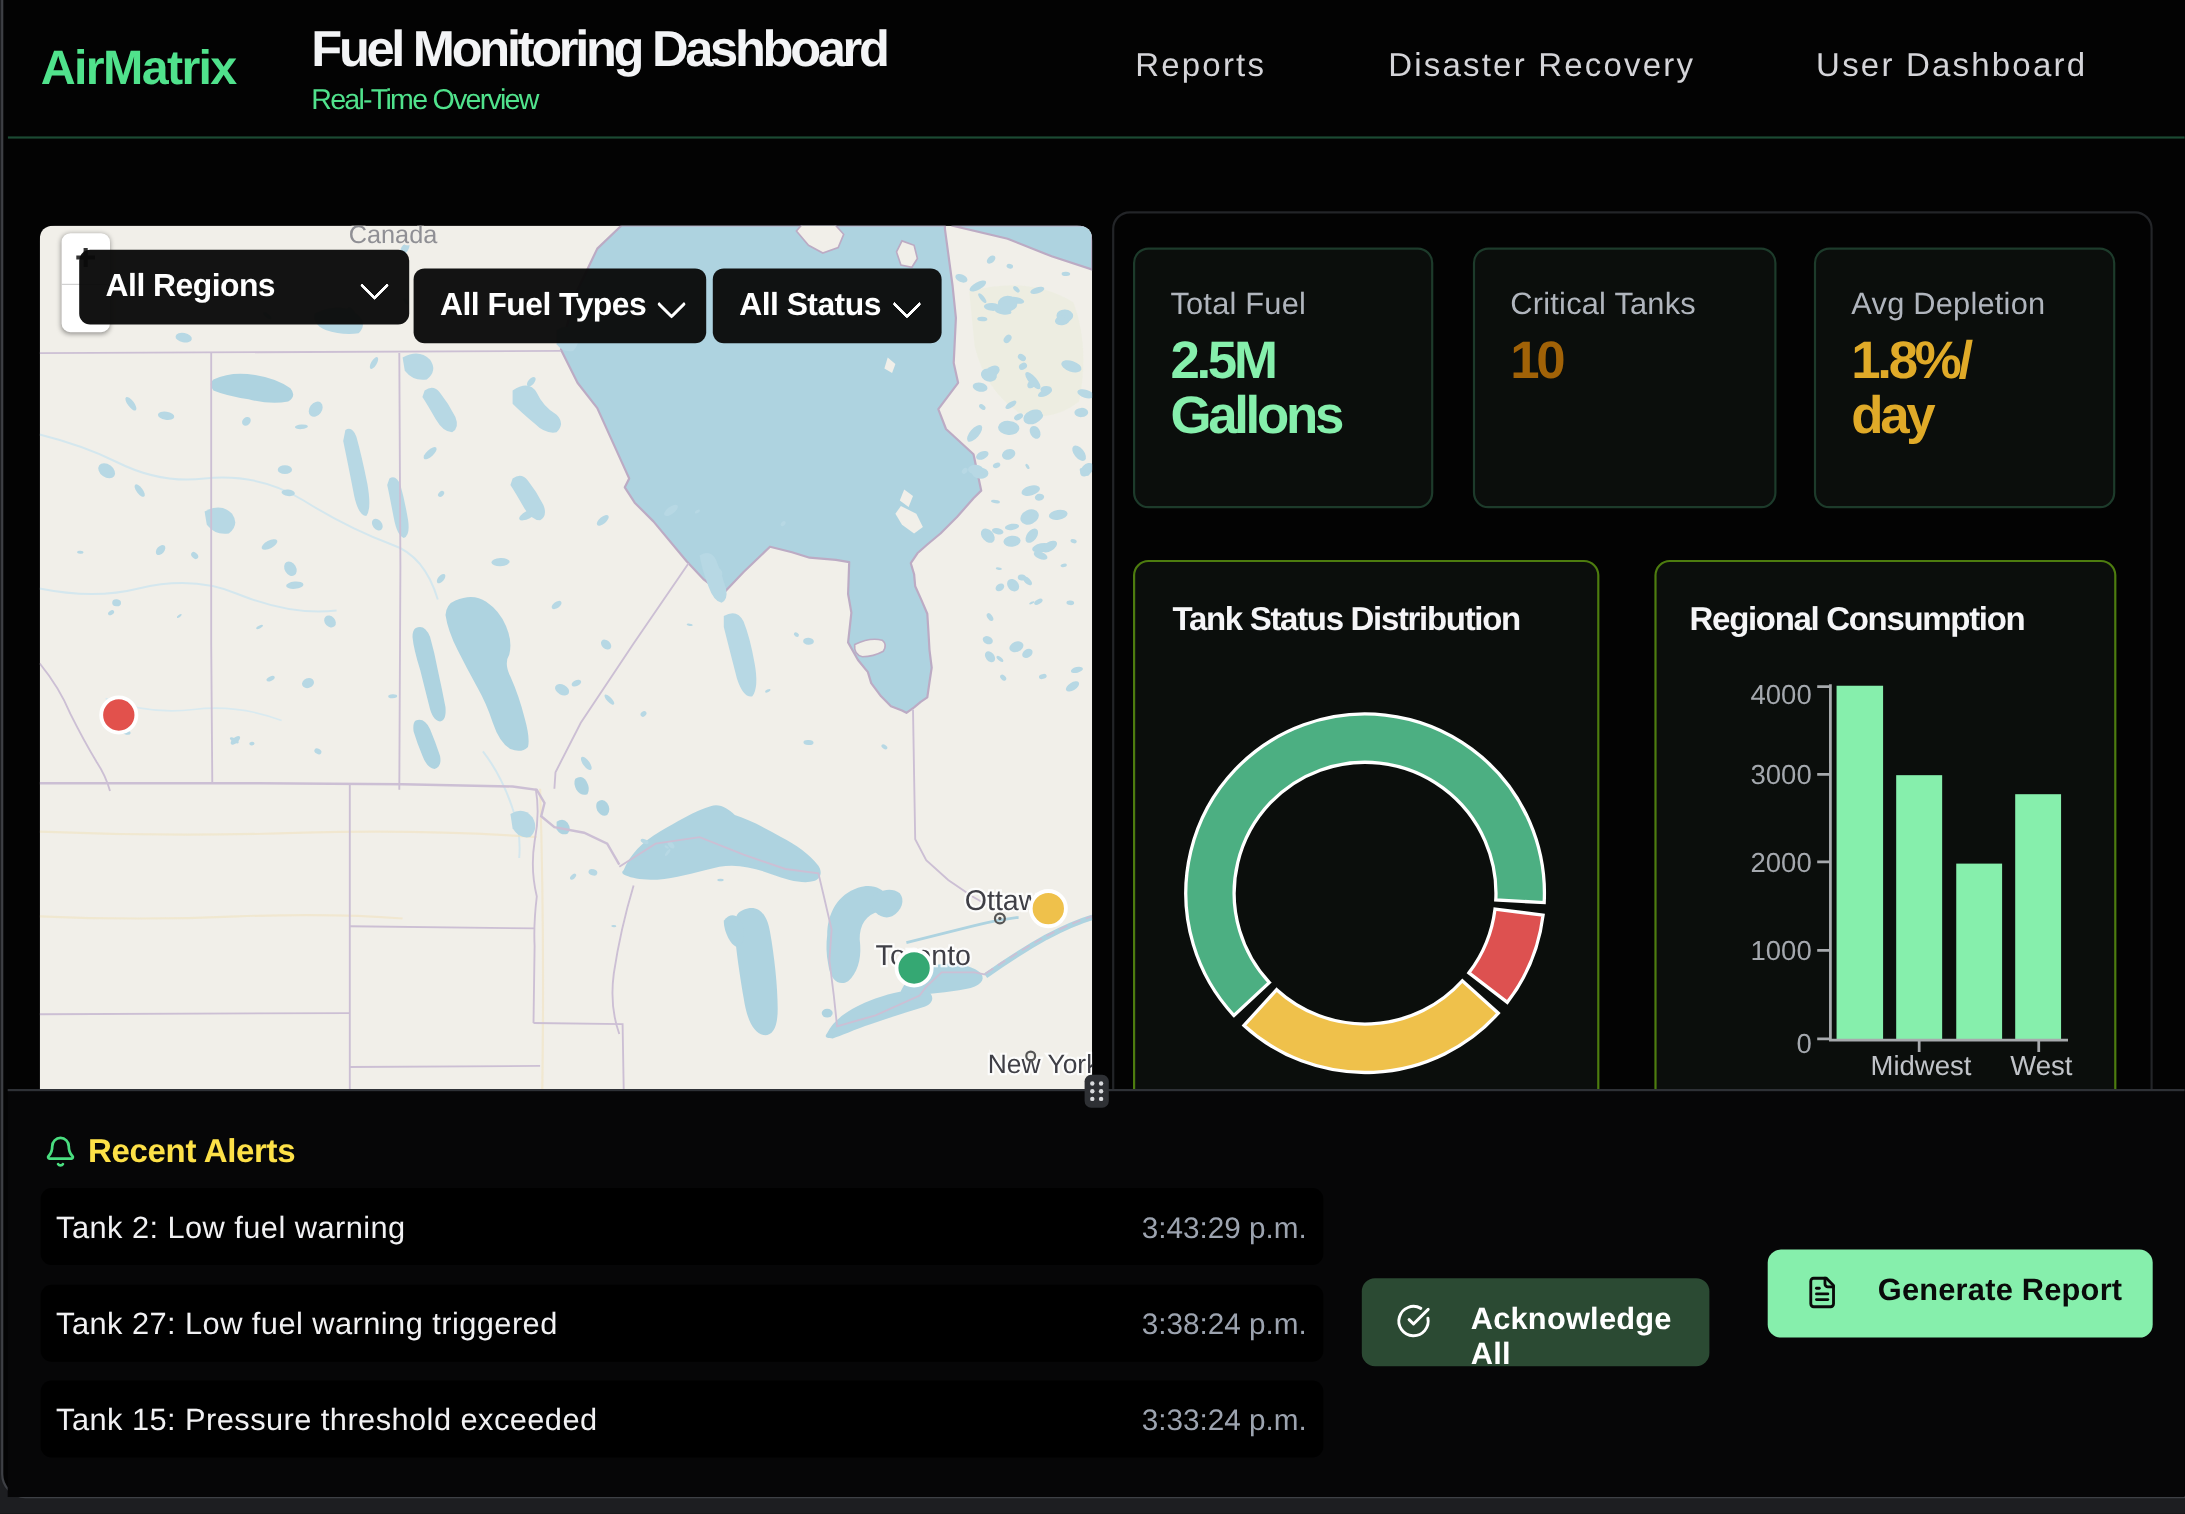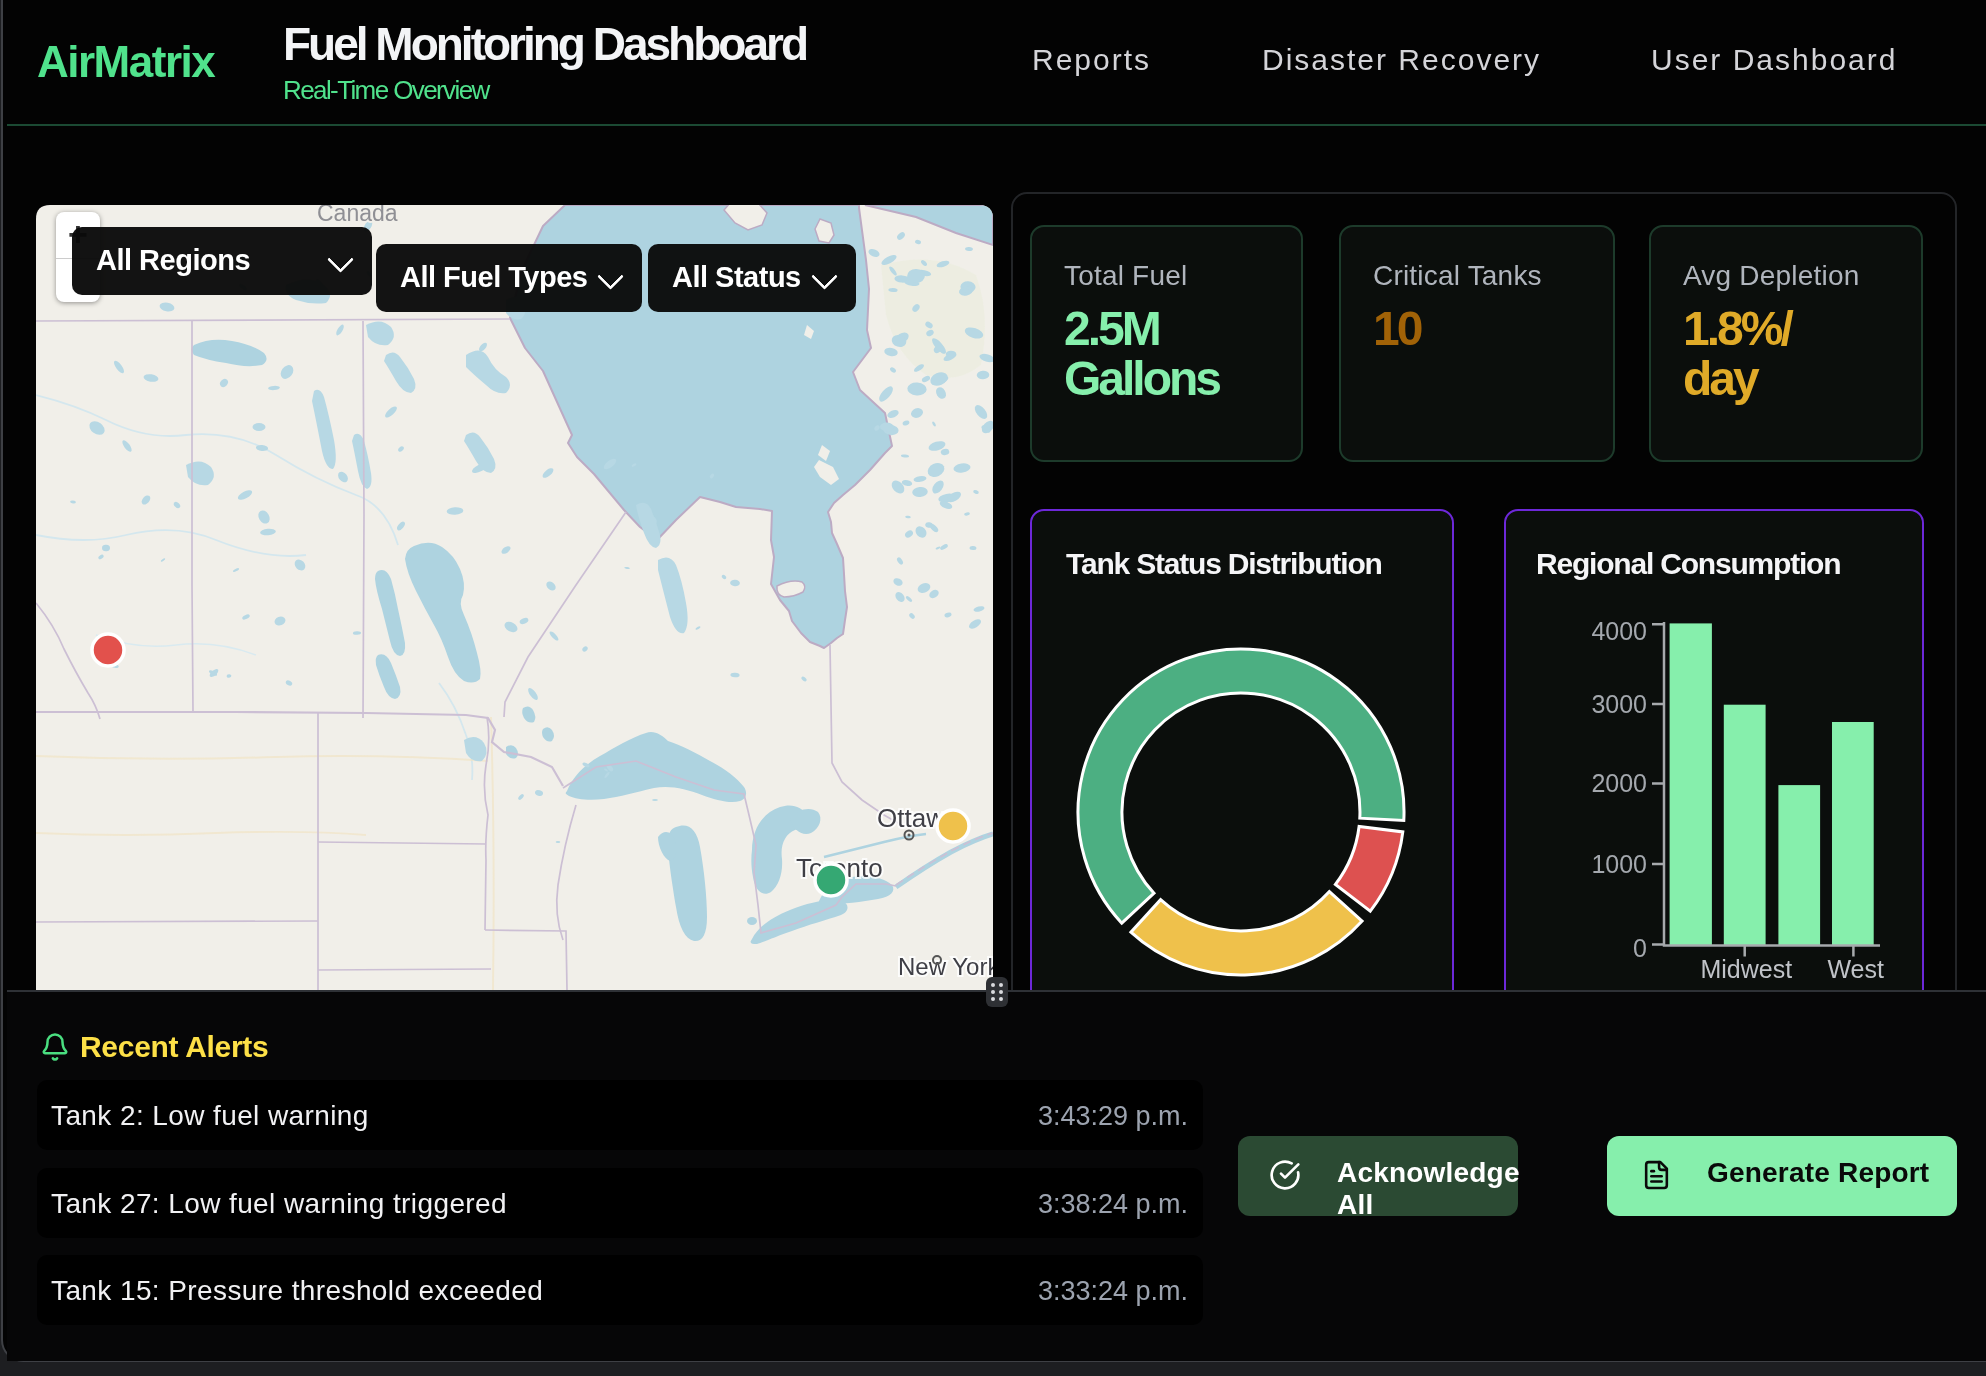--- a/index.html
+++ b/index.html
@@ -12,21 +12,21 @@
 #hdrline { position:absolute; left:0; top:119px; width:1981px; height:2px; background:#1b4a33; }
 #logo { position:absolute; left:30px; top:32px; font-size:44px; font-weight:bold; color:#50e28c; letter-spacing:-1.5px; }
 #title { position:absolute; left:276px; top:12px; font-size:46px; font-weight:bold; color:#f3f4f6; letter-spacing:-3px; }
 #subtitle { position:absolute; left:276px; top:70px; font-size:26px; color:#50e28c; letter-spacing:-1.6px; }
 .nav { position:absolute; top:38px; font-size:30px; color:#d4d4d8; letter-spacing:2px; }
 
 #rightbox { position:absolute; left:1004px; top:187px; width:946px; height:840px; border:2px solid #232528; border-radius:16px; }
 .scard { position:absolute; top:220px; height:237px; background:#0b0e0c; border:2px solid #1d3b2b; border-radius:14px; }
 .slabel { position:absolute; left:32px; top:33px; font-size:28px; font-weight:500; color:#b0b5bd; letter-spacing:0.2px; }
 .sval { position:absolute; left:32px; top:77px; font-size:48px; font-weight:bold; line-height:50px; letter-spacing:-3px; }
-.ccard { position:absolute; top:504px; height:530px; background:#0b0e0c; border:2px solid #6d28d9; border-radius:14px; }
+.ccard { position:absolute; top:504px; height:530px; background:#0b0e0c; border:2px solid #4d7c0f; border-radius:14px; }
 .ctitle { position:absolute; left:34px; top:36px; font-size:30px; font-weight:bold; color:#f5f5f7; letter-spacing:-1.2px; }
 
 #alerts { position:absolute; left:-7px; top:985px; width:1993px; height:371px; background:#060607; border-top:2px solid #2e3136; }
 #belltxt { position:absolute; left:73px; top:1025px; font-size:30px; font-weight:bold; color:#fde047; letter-spacing:-0.3px; }
 .arow { position:absolute; left:30px; width:1166px; height:70px; background:#000000; border-radius:10px; }
 .atext { position:absolute; left:14px; top:20px; font-size:28px; color:#f1f1f3; letter-spacing:0.4px; }
 .atime { position:absolute; right:15px; top:21px; font-size:27px; color:#9ca3af; }
 .btn { position:absolute; top:1131px; height:80px; border-radius:12px; }
 #dd1,#dd2,#dd3 { height:68px; background:rgba(9,9,9,.96); border-radius:10px; color:#fff; font-size:29px; font-weight:700; line-height:66px; padding-left:24px; letter-spacing:-0.5px; }
 #dd1 { width:300px; } #dd2 { width:266px; } #dd3 { width:208px; }
@@ -373,21 +373,21 @@
     <div class="atime">3:43:29 p.m.</div>
   </div>
   <div class="arow" style="top:1163px;">
     <div class="atext">Tank 27: Low fuel warning triggered</div>
     <div class="atime">3:38:24 p.m.</div>
   </div>
   <div class="arow" style="top:1250px;">
     <div class="atext">Tank 15: Pressure threshold exceeded</div>
     <div class="atime">3:33:24 p.m.</div>
   </div>
-  <div class="btn" id="ackbtn" style="left:1231px; width:280px; background:#2b4a33;">
+  <div class="btn" id="ackbtn" style="left:1231px; width:316px; background:#2b4a33;margin-top:26px;">
     <svg class="abs" style="left:31px; top:23px;" width="32" height="32" viewBox="0 0 24 24" fill="none" stroke="#fff" stroke-width="2" stroke-linecap="round" stroke-linejoin="round">
       <path d="M21.801 10A10 10 0 1 1 17 3.335"></path>
           <path d="m9 11 3 3L22 4"></path>
     </svg>
     <div class="abs" style="left:99px; top:21px; font-size:28px; font-weight:bold; color:#fff; letter-spacing:0.2px;">Acknowledge All</div>
   </div>
   <div id="handle">
     <div class="dot" style="left:5px; top:6px;"></div>
         <div class="dot" style="left:13px; top:6px;"></div>
     <div class="dot" style="left:5px; top:13px;"></div>

